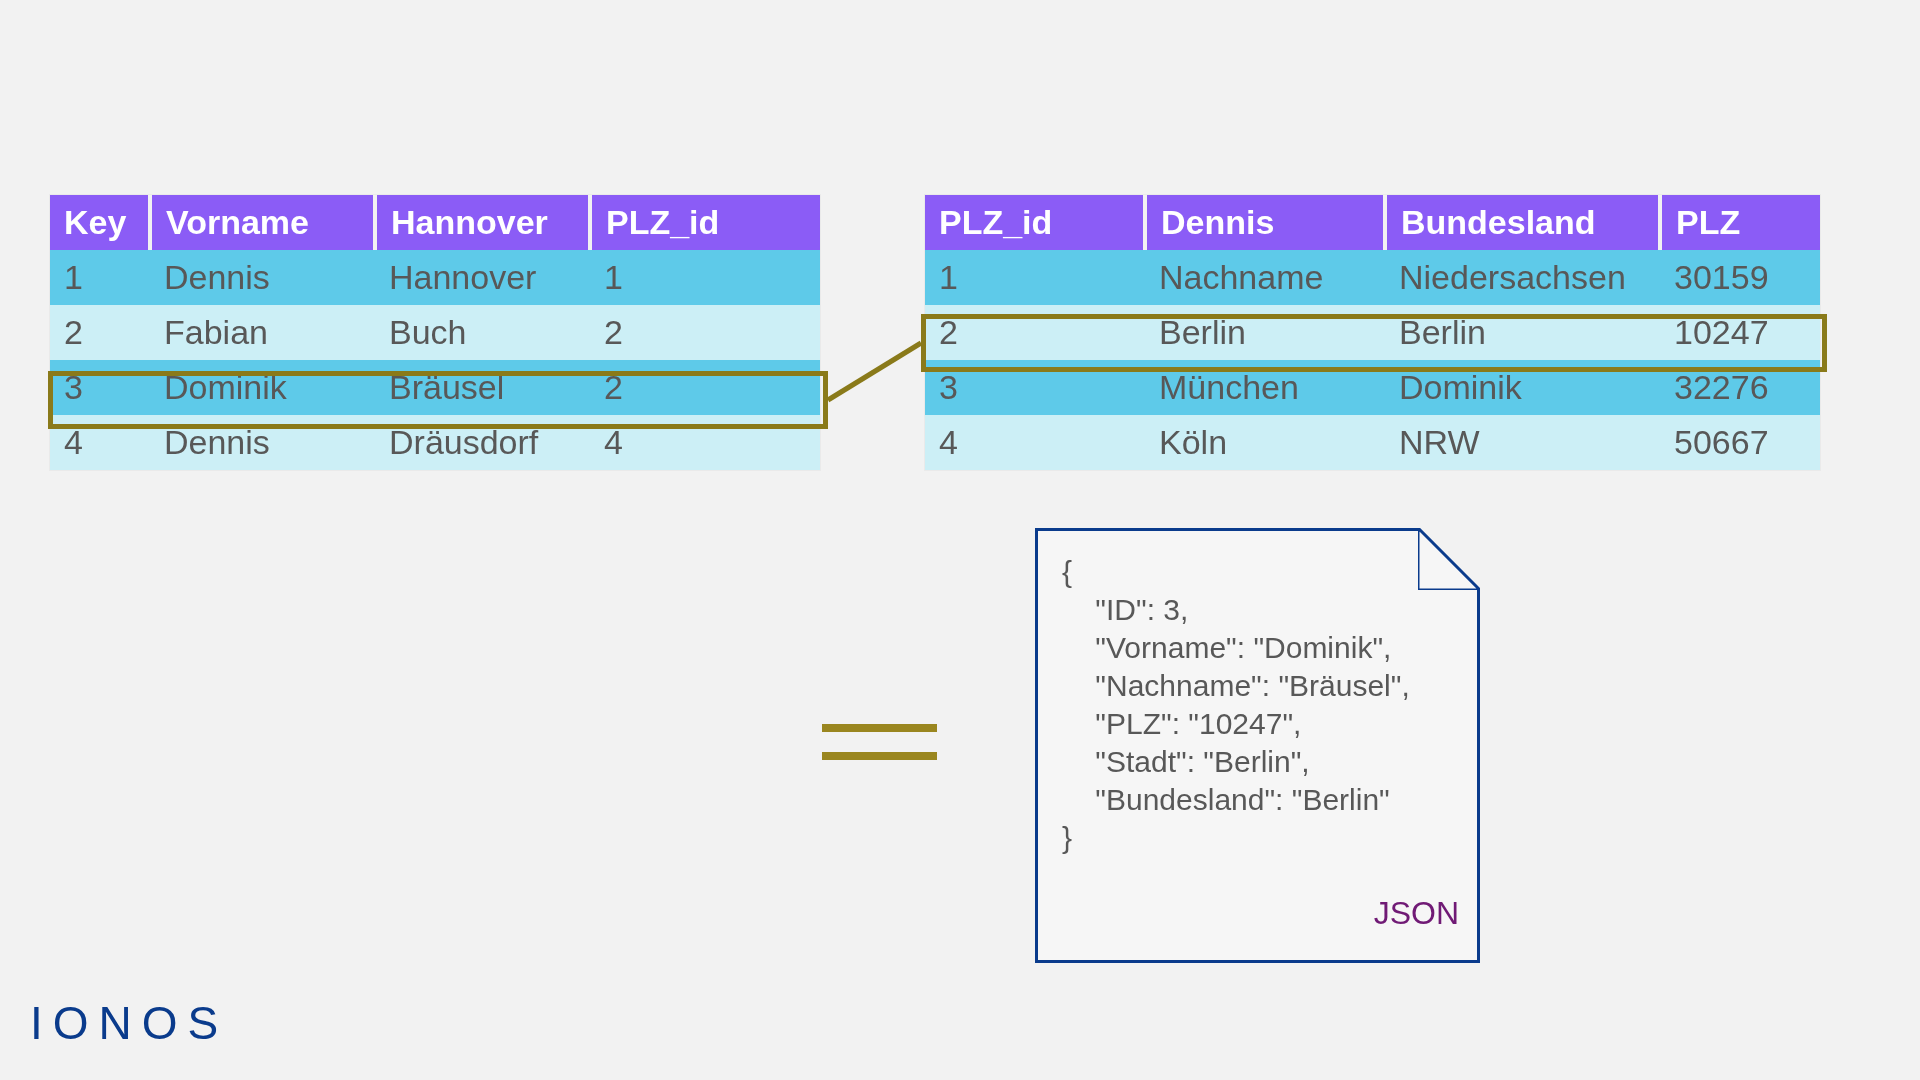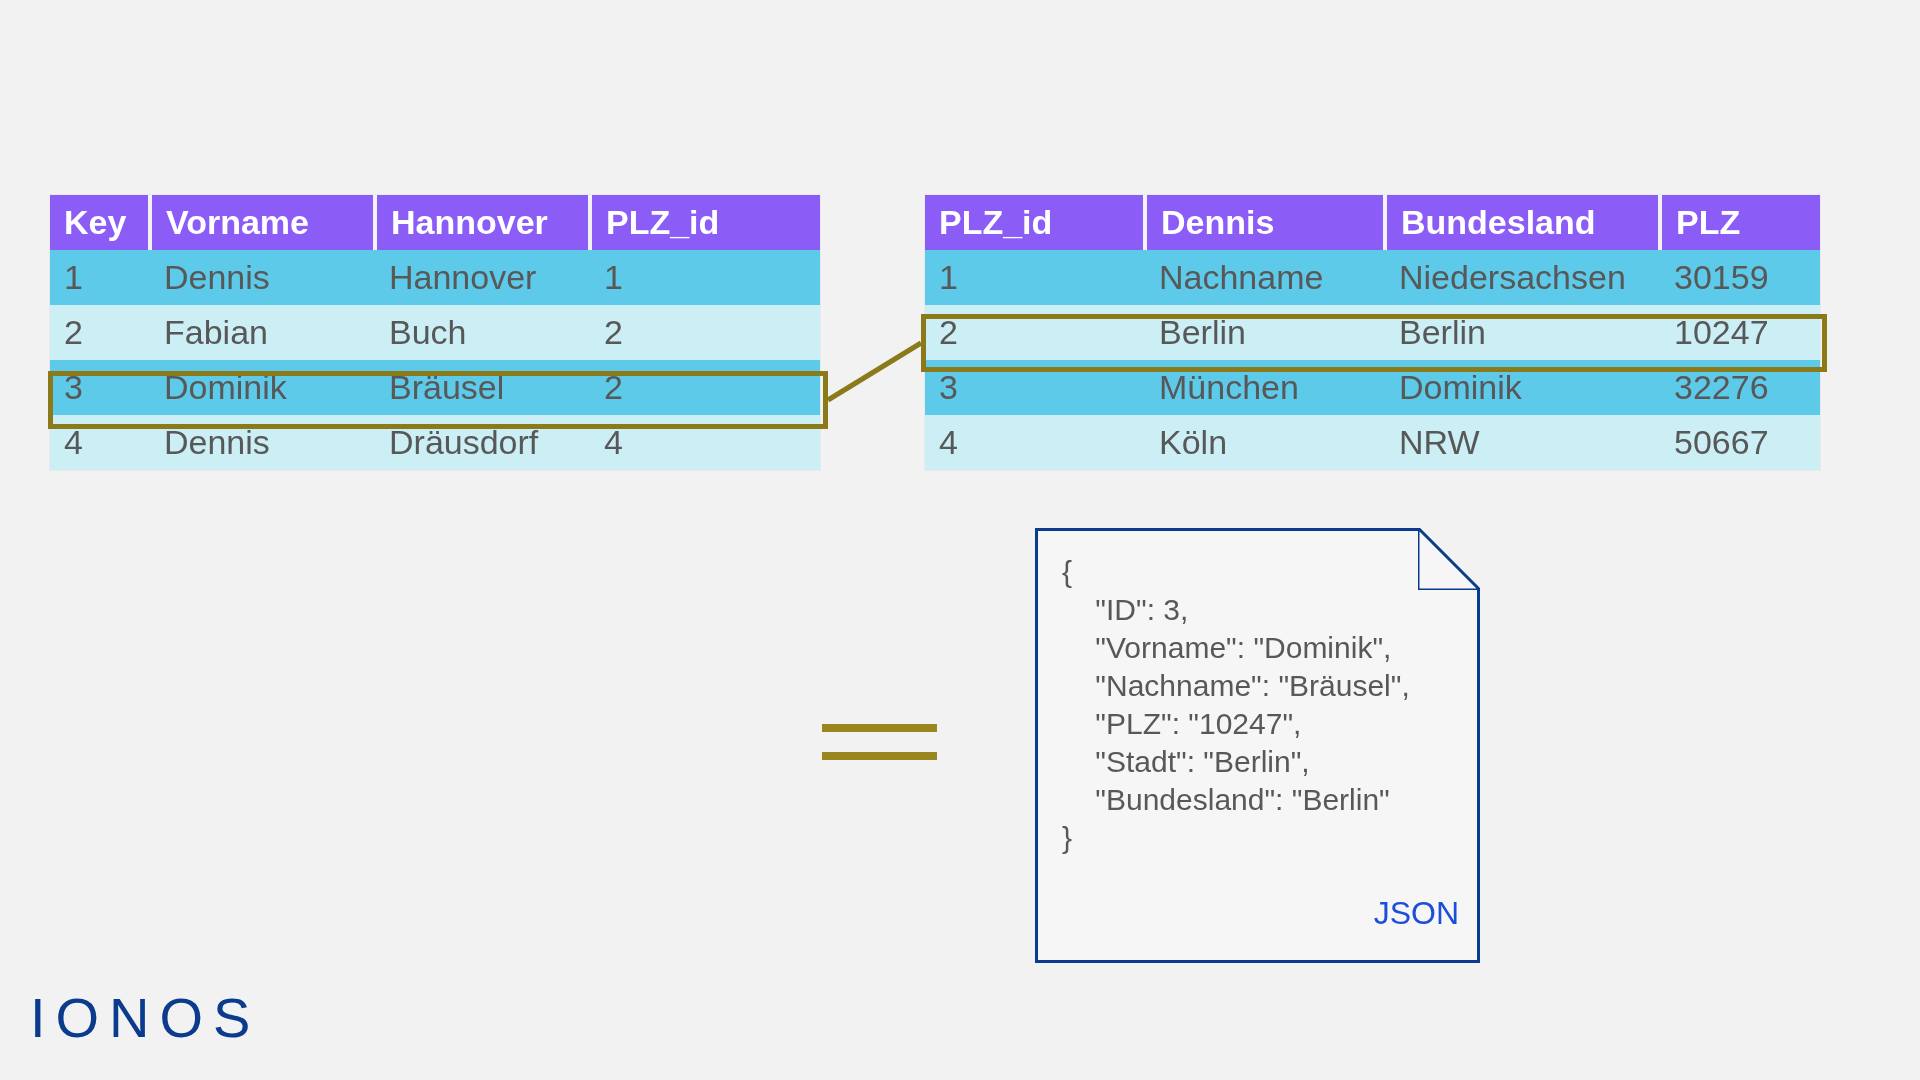--- a/index.html
+++ b/index.html
@@ -98,31 +98,31 @@
     margin: 0;
     padding: 22px 24px 0 24px;
     font-family: inherit;
     white-space: pre;
   }
   #json-card .label {
     position: absolute;
     right: 18px;
     bottom: 28px;
     font-size: 32px;
-    color: #1d4ed8;
+    color: #701a75;
   }
 
   
   #logo {
     position: absolute;
     left: 30px;
     bottom: 30px;
     font-family: Arial, sans-serif;
     font-weight: 400;
-    font-size: 56px;
+    font-size: 46px;
     letter-spacing: 10px;
     color: #0a3b8c;
   }
 
   
   #connector {
     position: absolute;
     left: 0; top: 0;
     pointer-events: none;
   }

